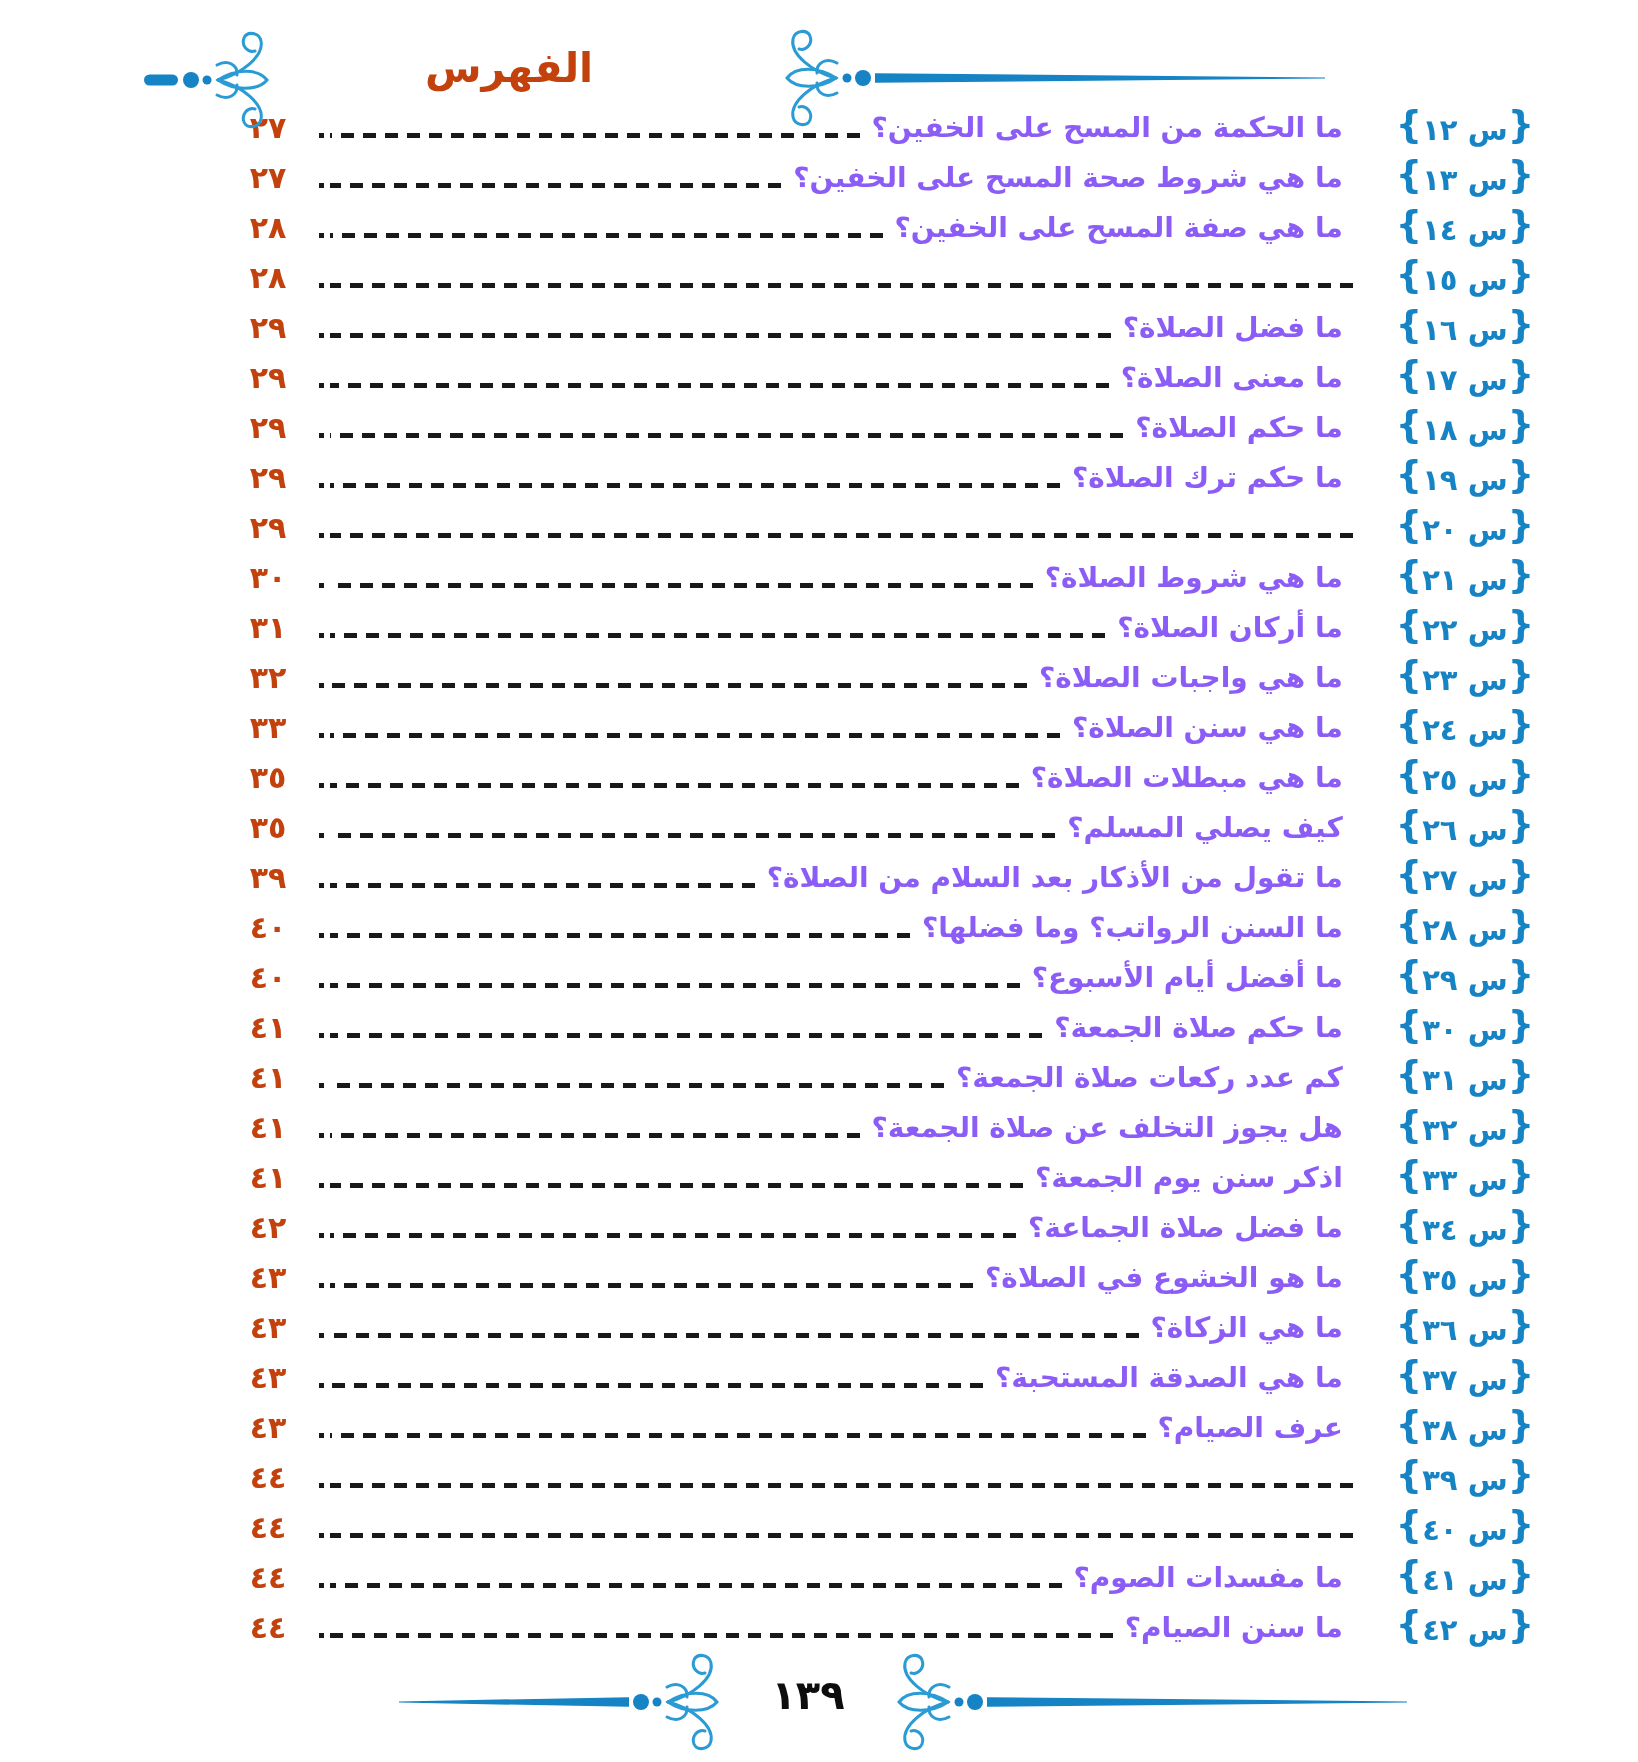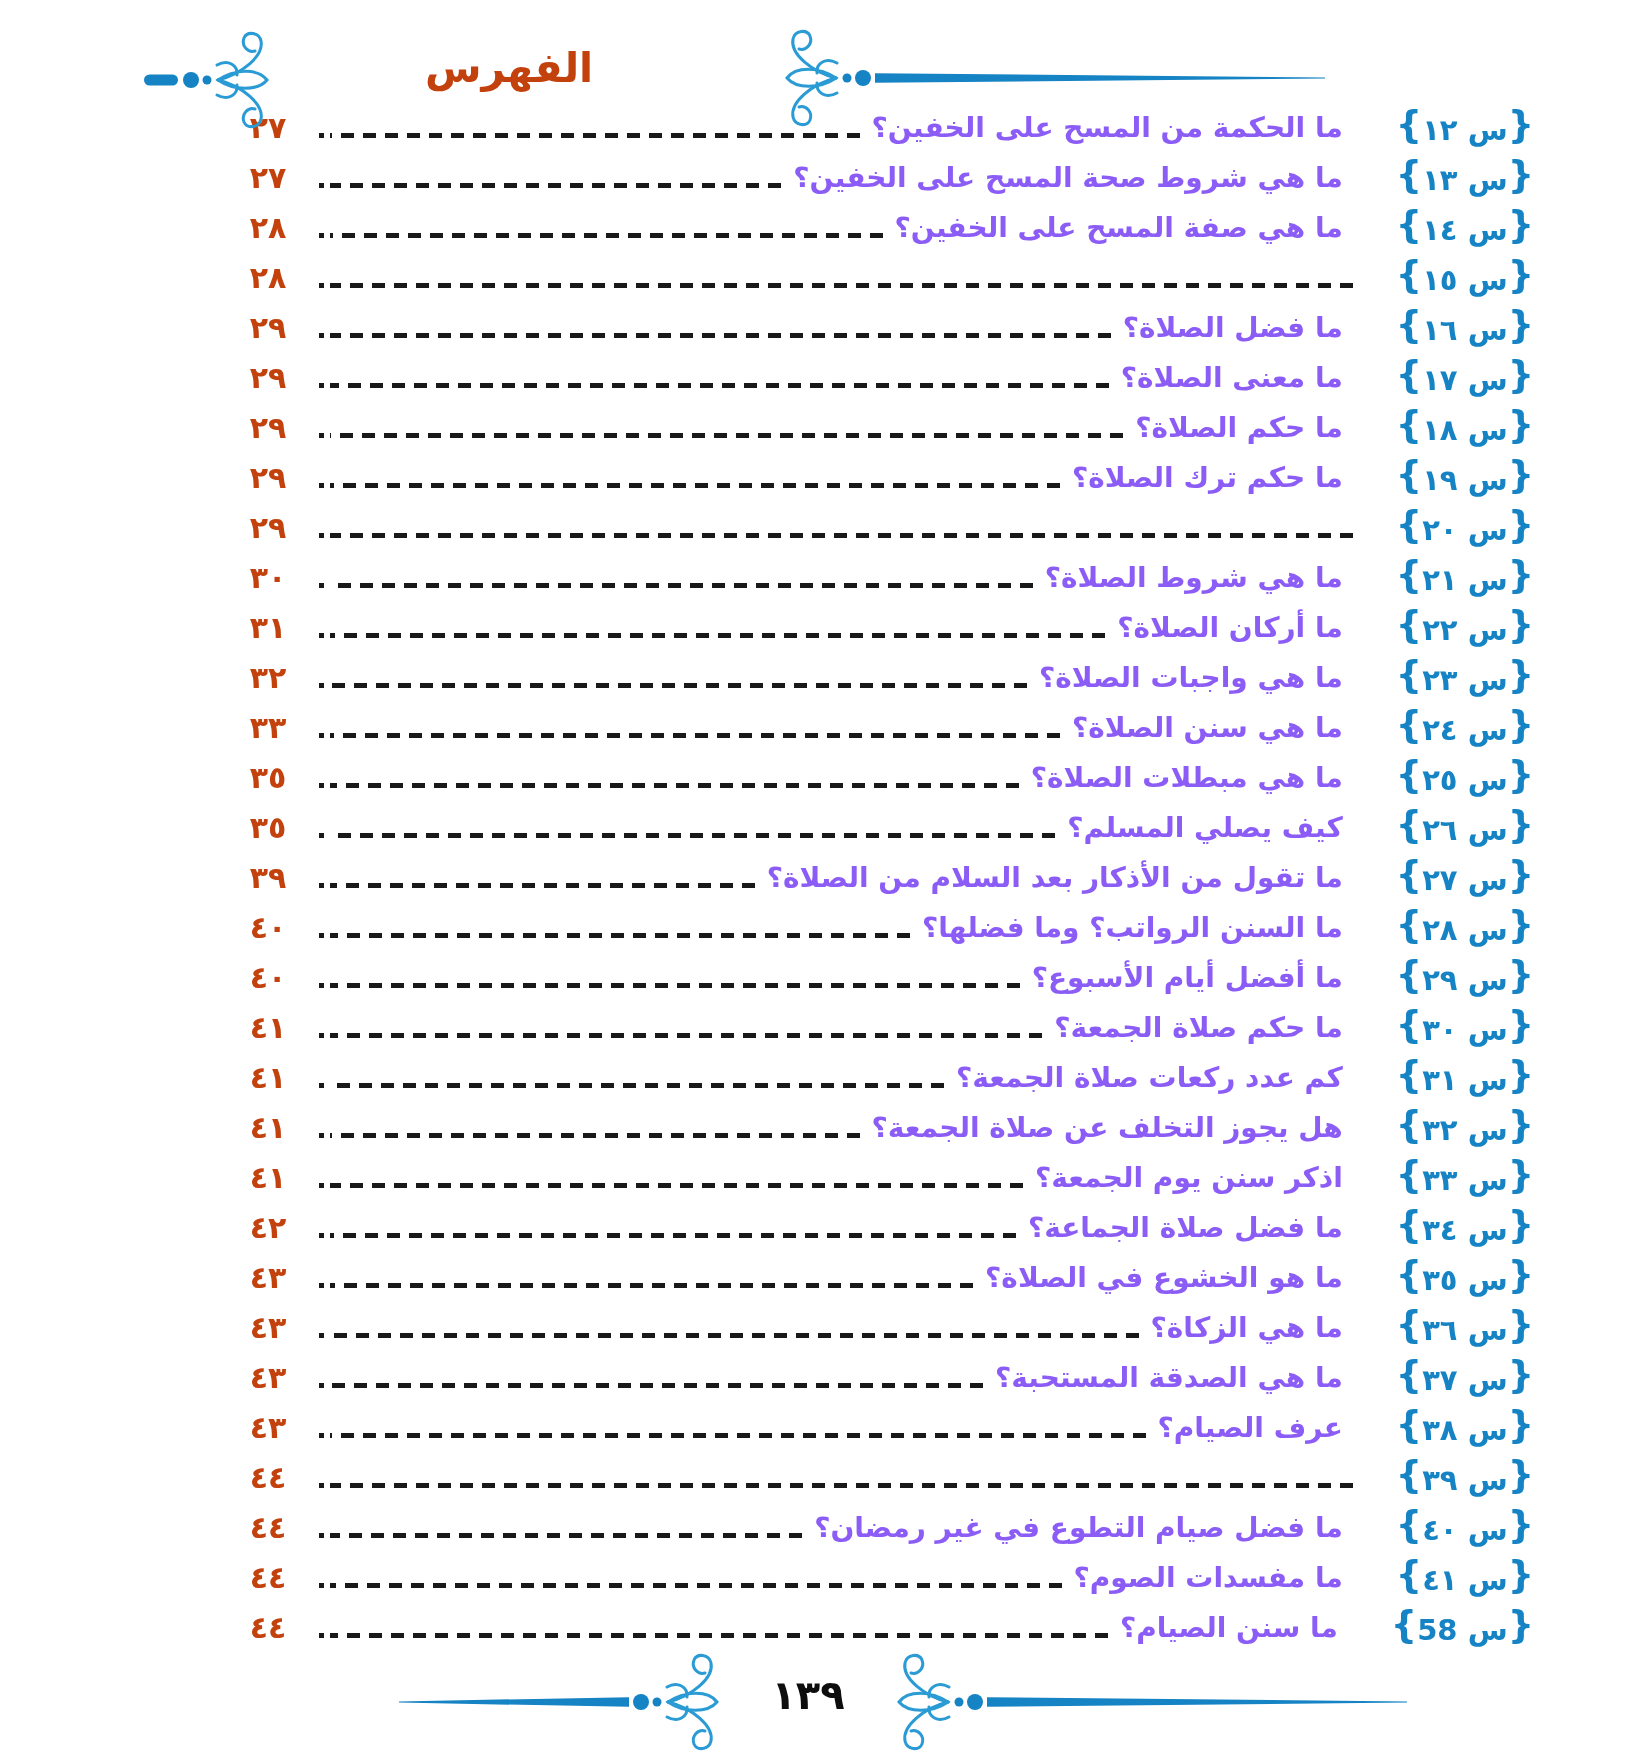--- a/index.html
+++ b/index.html
@@ -280,34 +280,33 @@
   </div>
 
   <div class="row">
     <span class="qlabel"><span class="brace">{</span><span class="qnum">س ٣٩</span><span class="brace">}</span></span>
     <span class="leader"></span>
     <span class="pagenum">٤٤</span>
   </div>
 
   <div class="row">
     <span class="qlabel"><span class="brace">{</span><span class="qnum">س ٤٠</span><span class="brace">}</span></span>
-    <span class="qtext">ما فضل صيام التطوع في غير رمضان؟</span>
     <span class="leader"></span>
     <span class="pagenum">٤٤</span>
   </div>
 
   <div class="row">
     <span class="qlabel"><span class="brace">{</span><span class="qnum">س ٤١</span><span class="brace">}</span></span>
     <span class="qtext">ما مفسدات الصوم؟</span>
     <span class="leader"></span>
     <span class="pagenum">٤٤</span>
   </div>
 
   <div class="row">
-    <span class="qlabel"><span class="brace">{</span><span class="qnum">س 58</span><span class="brace">}</span></span>
+    <span class="qlabel"><span class="brace">{</span><span class="qnum">س ٤٢</span><span class="brace">}</span></span>
     <span class="qtext">ما سنن الصيام؟</span>
     <span class="leader"></span>
     <span class="pagenum">٤٤</span>
   </div>
 </div>
 
   <svg id="ftr-left" class="ornament" width="340" height="100" viewBox="0 0 340 100">
     <g transform="translate(340,0) scale(-1,1)">
       <path class="curl" d="M70,50 C46,44 24,26 27,11 C29,2 41,1 44,8 C47,16 40,23 33,21"></path>
       <path class="curl" d="M70,50 C46,56 24,74 27,89 C29,98 41,99 44,92 C47,84 40,77 33,79"></path>

